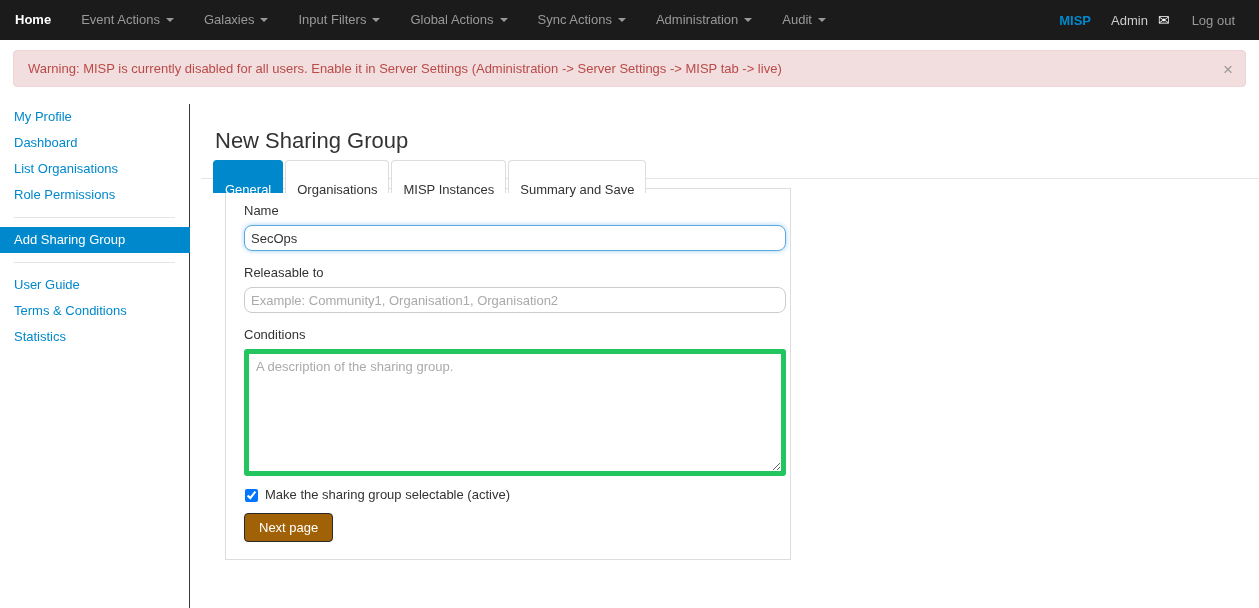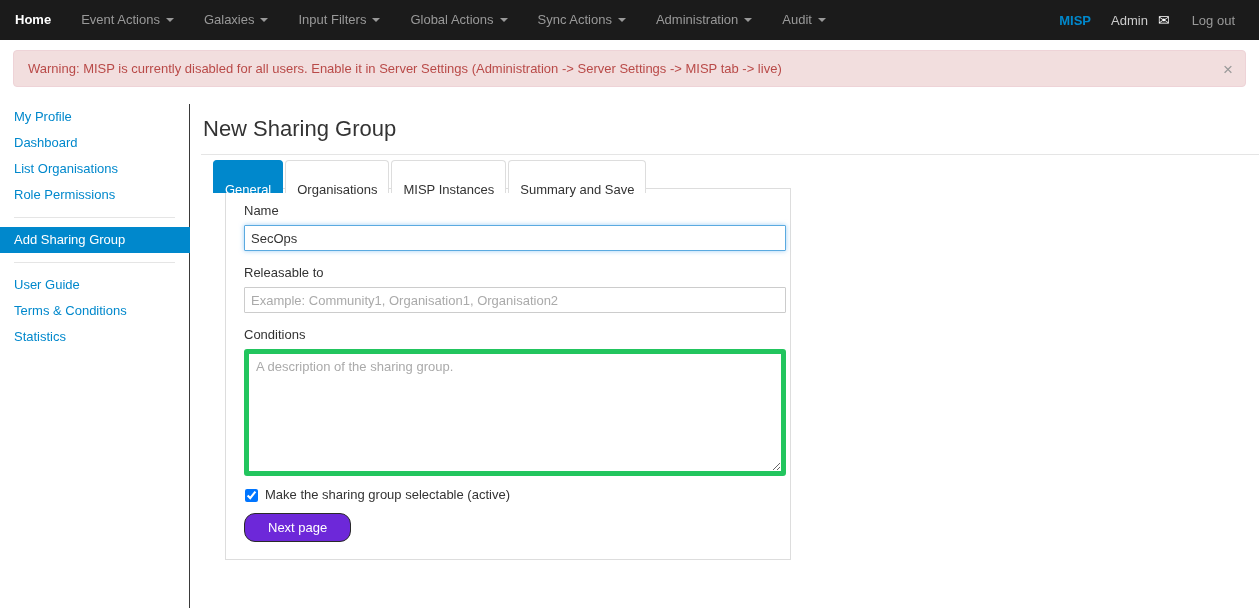--- a/index.html
+++ b/index.html
@@ -103,21 +103,21 @@
   
   .main {
     position: absolute; left: 191px; top: 104px;
     width: 1068px; height: 504px;
     background: #ffffff;
   }
   .page-title {
     font-size: 22px;
     font-weight: normal;
     color: #333333;
-    margin: 0;
+    margin: 12px;
     padding: 10px 11px 10px 12px;
     line-height: 30px;
   }
   .title-rule {
     border-bottom: 1px solid #e5e5e5;
     margin: 0 0 0 10px;
     width: 1058px;
   }
 
   
@@ -161,21 +161,21 @@
     line-height: 16px;
   }
   .text-input {
     display: block;
     width: 542px; height: 26px;
     font-size: 13px;
     font-family: "Liberation Sans", sans-serif;
     color: #333333;
     padding: 3px 6px;
     border: 1px solid #cccccc;
-    border-radius: 1px;
+    border-radius: 8px;
     background: #ffffff;
     outline: none;
     margin-bottom: 14px;
   }
   .text-input.focused {
     border-color: #5aaae0;
     box-shadow: 0 0 5px rgba(82,168,236,0.55);
   }
   .text-input::placeholder { color: #aaaaaa; }
   .textarea {
@@ -197,27 +197,27 @@
   .checkbox-row {
     display: flex; align-items: center;
     margin: 0 0 9px 0;
     height: 18px;
   }
   .cb { margin: 0 7px 0 1px; width: 13px; height: 13px; }
   .cb-label { font-size: 13px; color: #333333; line-height: 16px; }
 
   .btn-next {
     display: inline-block;
-    background: #6d28d9;
+    background: #a16207;
     color: #ffffff;
     font-size: 13px;
     font-family: "Liberation Sans", sans-serif;
     border: 1px solid #2a2a2a;
-    border-radius: 11px;
-    padding: 5px 23px;
+    border-radius: 4px;
+    padding: 5px 14px;
     cursor: pointer;
     line-height: 17px;
   }
 </style>
 </head>
 <body>
 
 <div class="navbar">
   <div class="nav-left">
       <a href="#" class="nav-item active">

